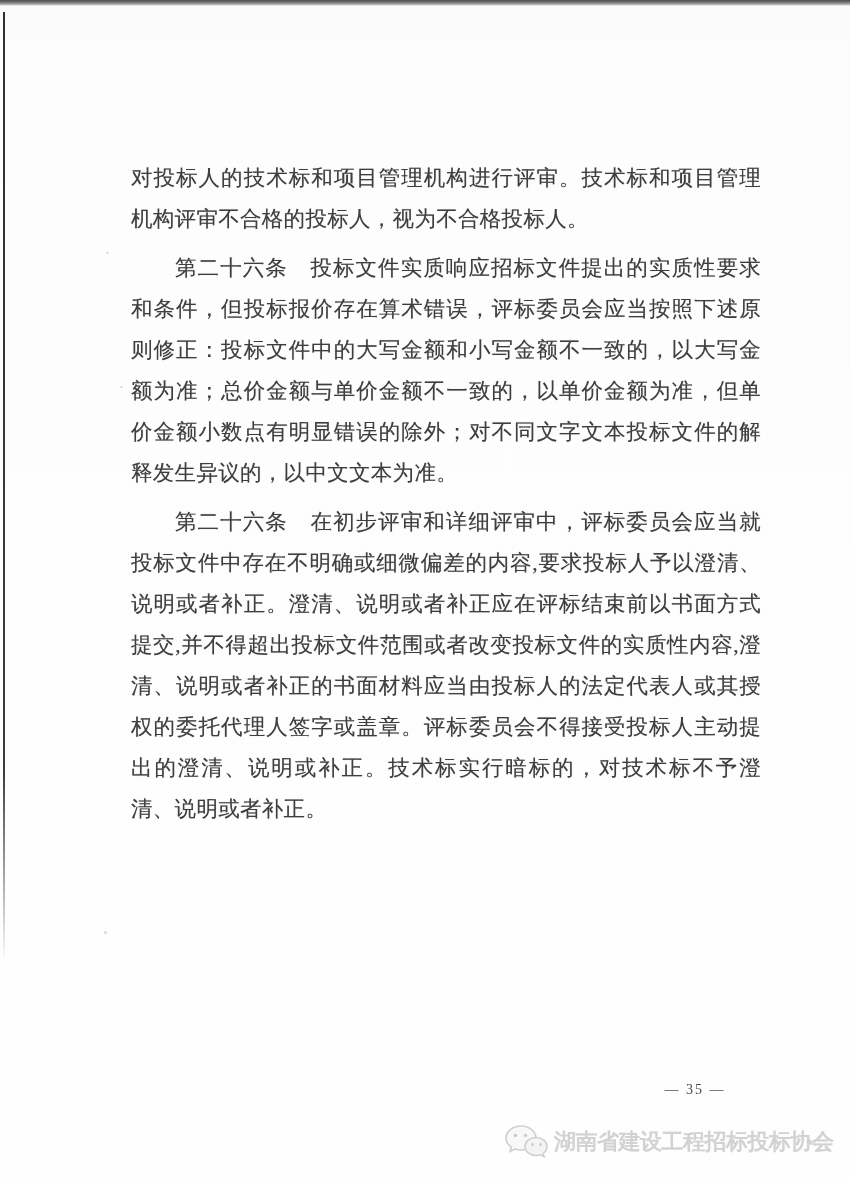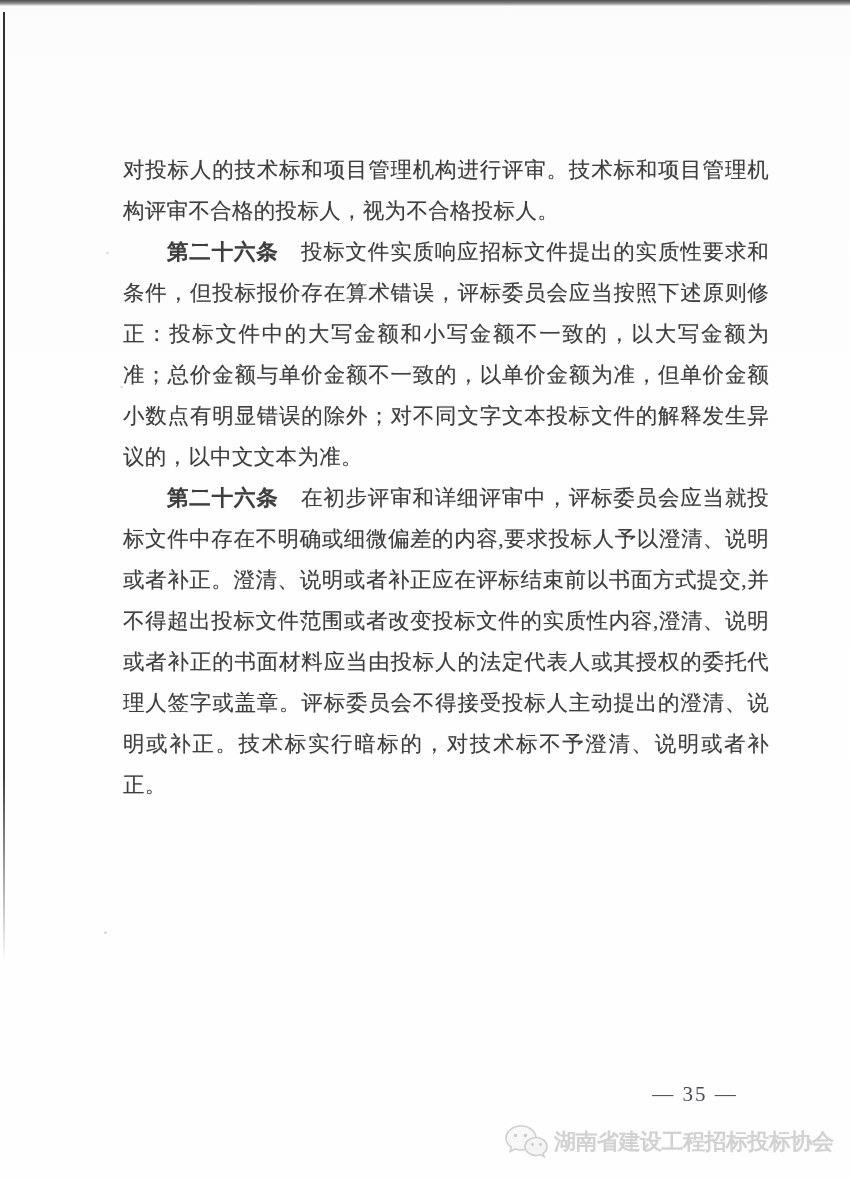--- a/index.html
+++ b/index.html
@@ -30,28 +30,28 @@
 
   
   .doc-body {
     position: absolute; left: 123px; top: 150px; width: 646px;
     font-size: 21.5px; line-height: 41px;
     color: #3e3e3e;
     text-align: justify;
     letter-spacing: 0.3px;
     text-shadow: 0 0 0.7px rgba(62,62,62,0.45);
   }
-  .para { margin: 0; padding: 0; }
+  .para { margin: 8px; padding: 0; }
   .para.indent { text-indent: 44px; }
-  .seg.bold { font-weight: 700; }
+  .seg.bold { font-weight: 400; }
 
   
   .page-number {
     position: absolute; left: 640px; top: 1082px; width: 110px;
-    font-size: 21px; letter-spacing: 2px;
+    font-size: 14px; letter-spacing: 2px;
     color: #4b4b55; text-align: center; white-space: nowrap;
   }
 
   
   .footer-watermark {
     position: absolute; left: 503px; top: 1122px;
     display: flex; align-items: center; gap: 5px;
   }
   .footer-logo { width: 46px; height: 40px; flex: 0 0 auto; }
   .footer-text {

